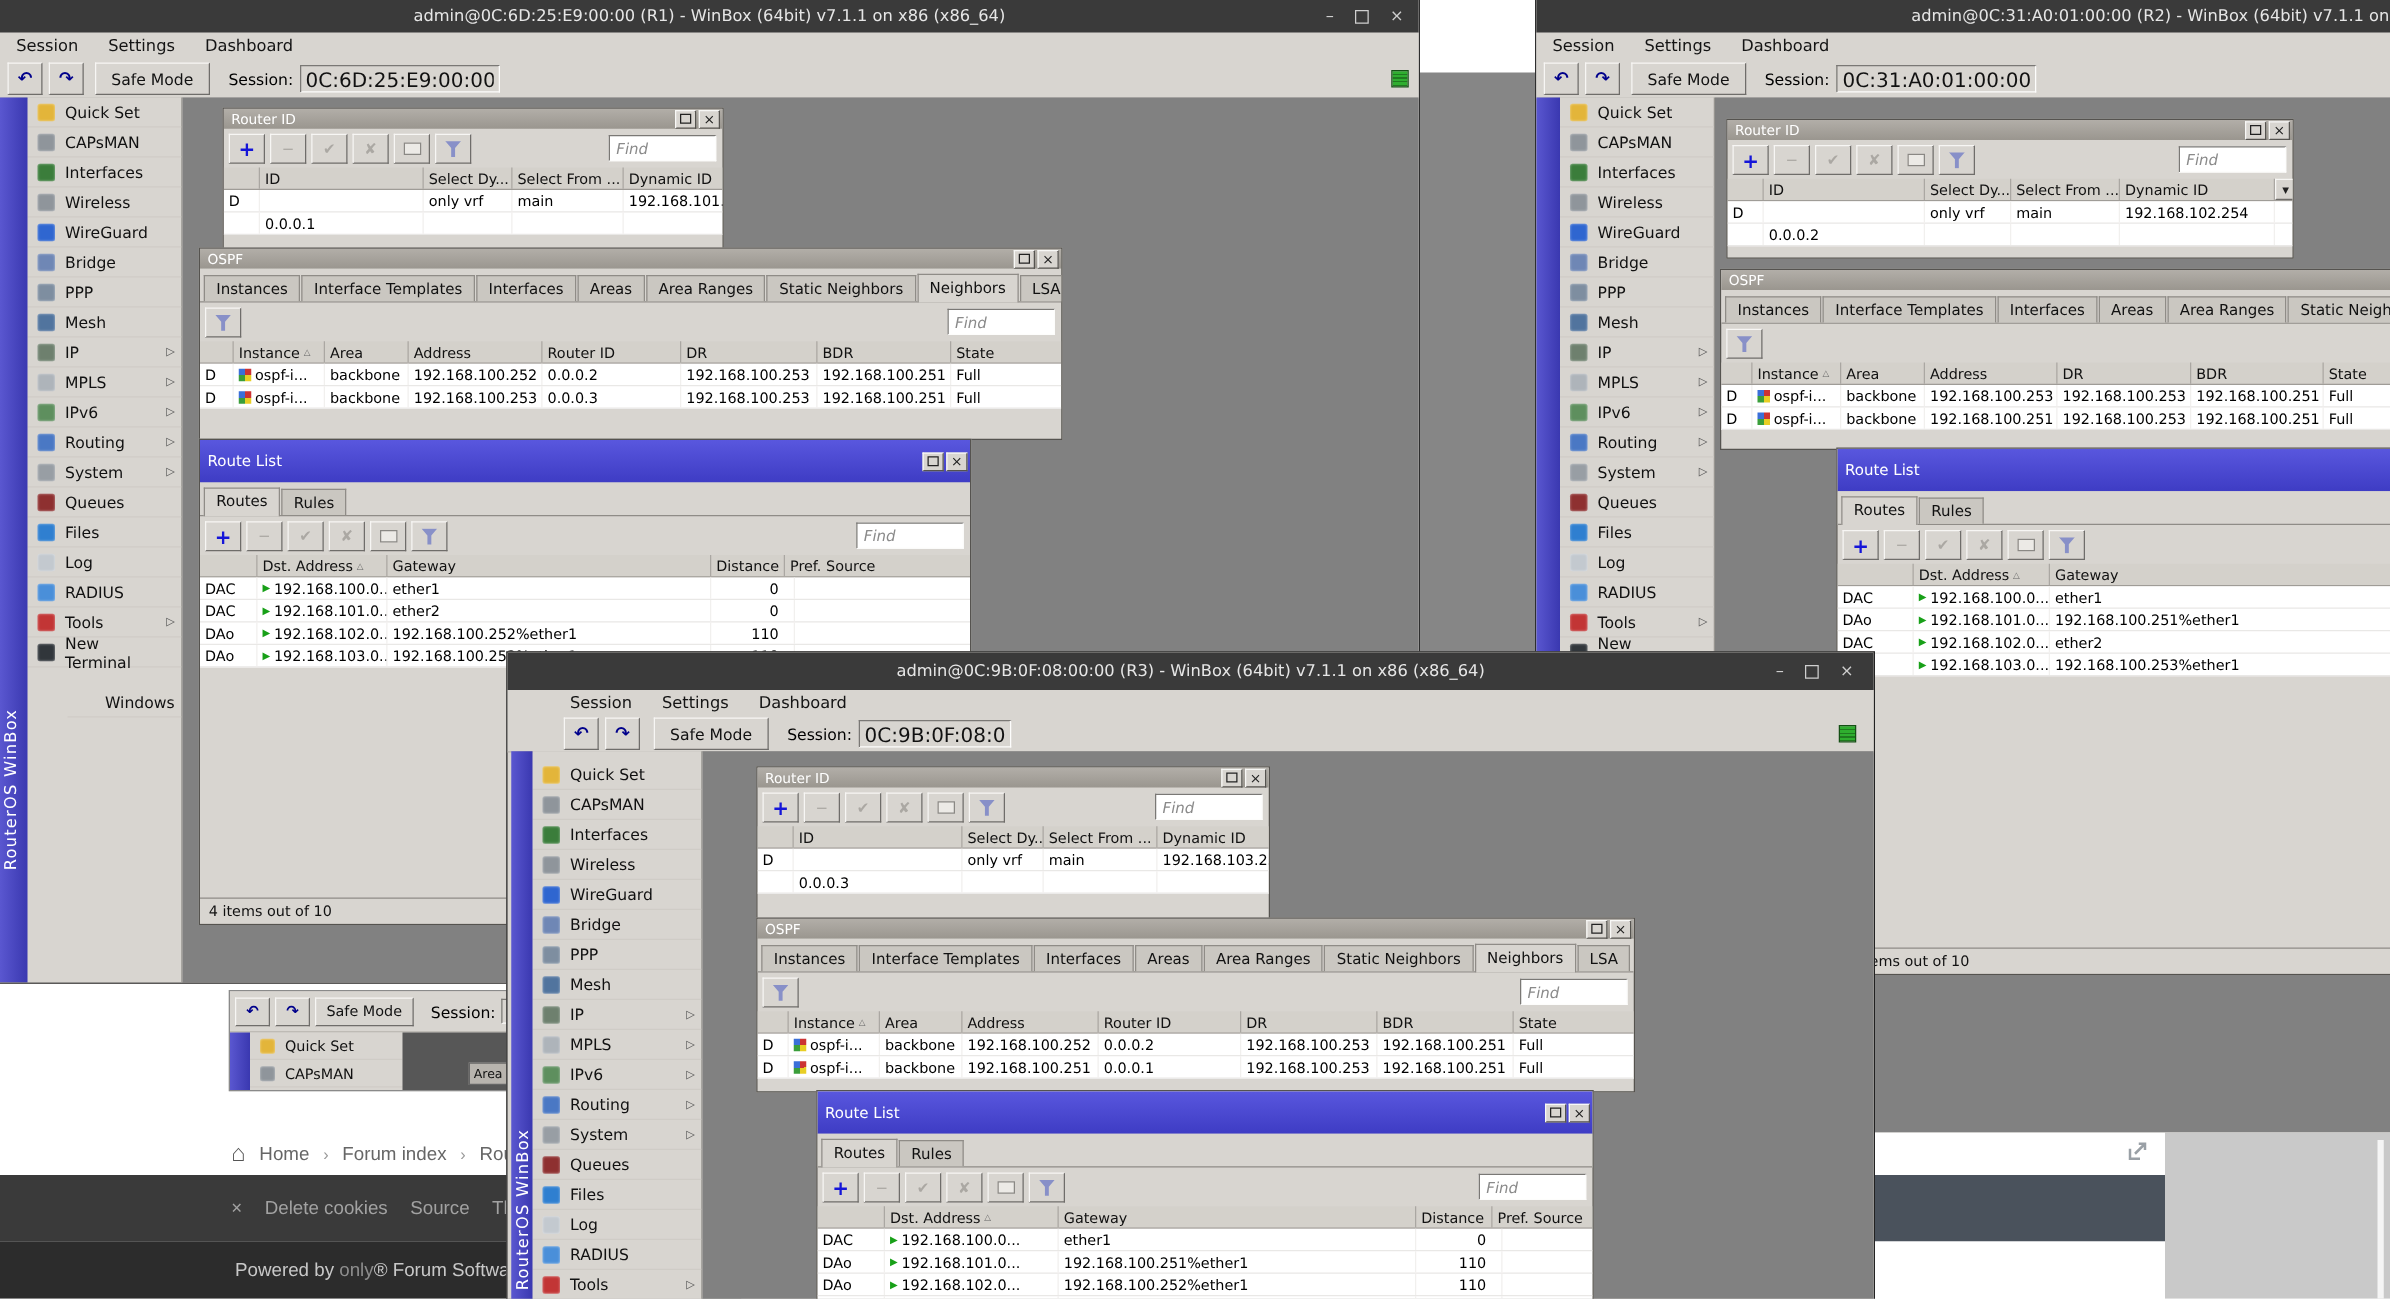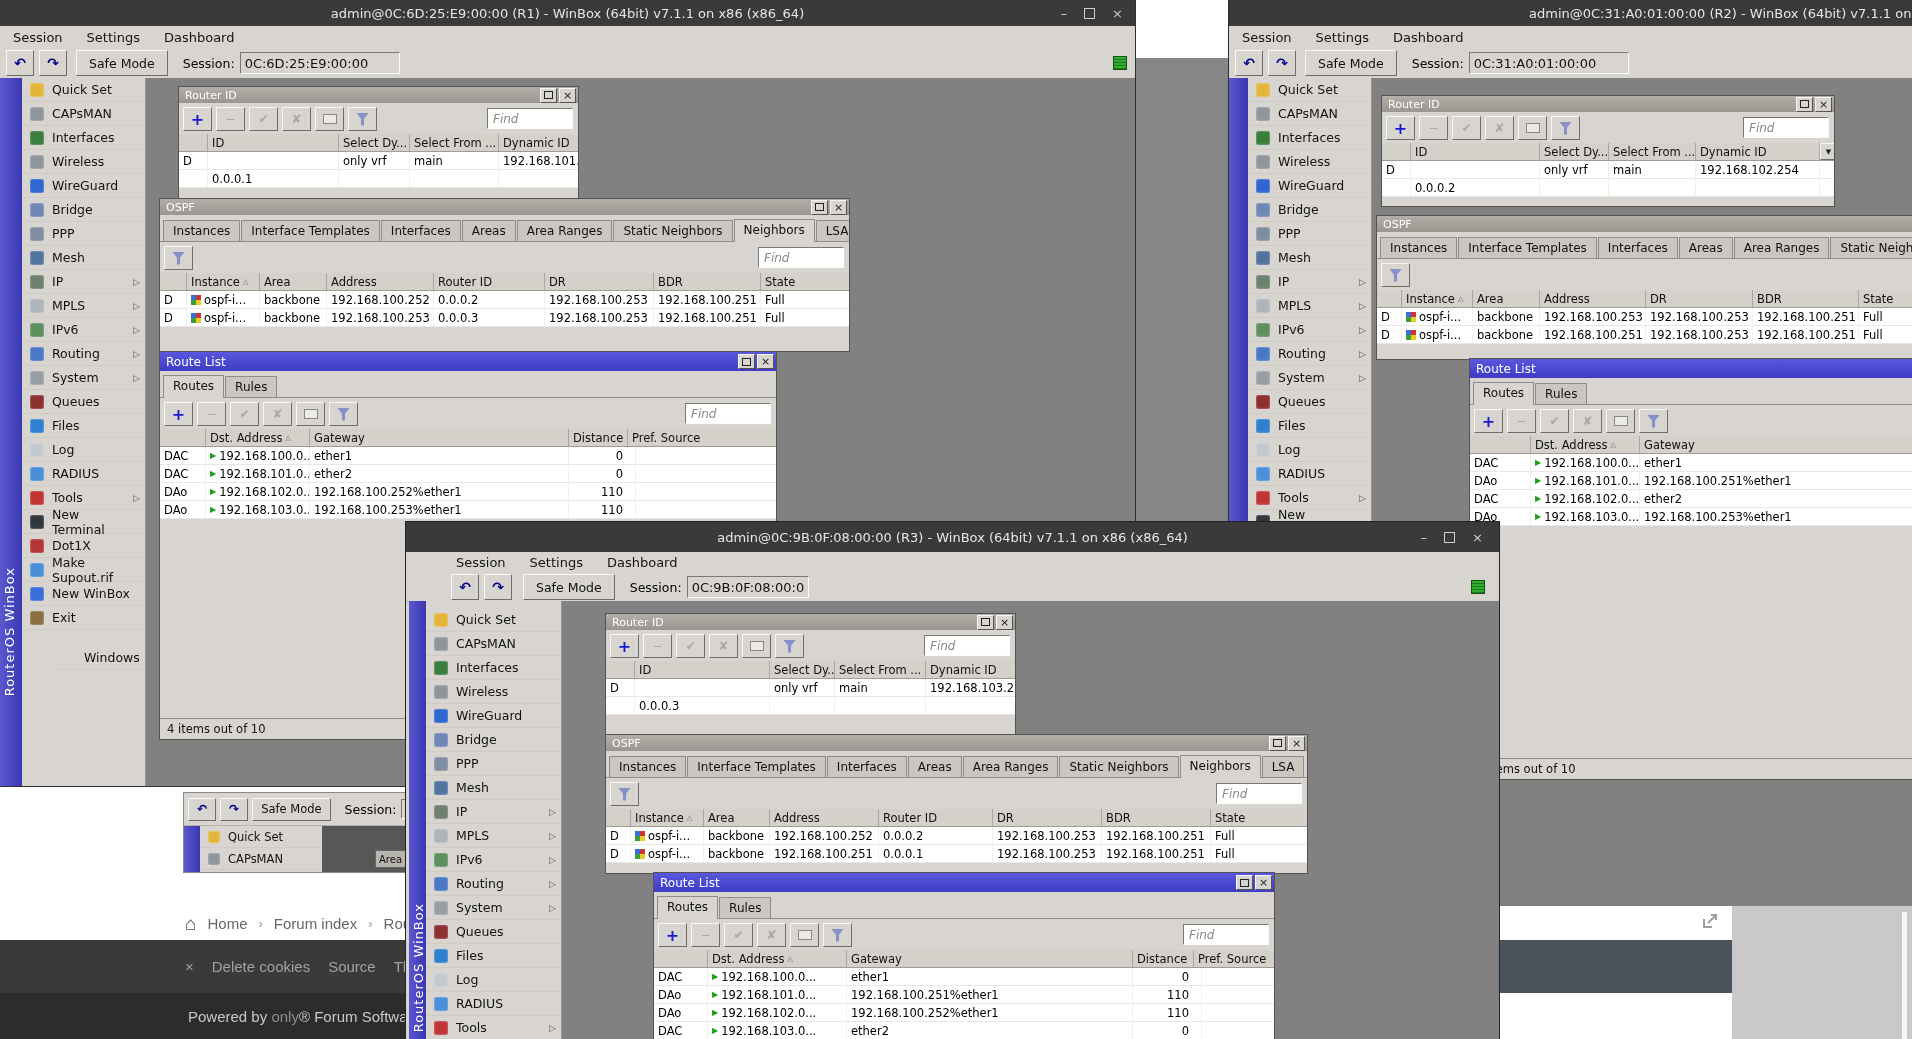--- a/index.html
+++ b/index.html
@@ -32,37 +32,37 @@
   .appbtns{position:absolute;right:12px;top:0;height:100%;display:flex;align-items:center;gap:17px;color:#cfcfcf;font-size:13px;}
   .appbtn{cursor:default;}
   .appmaxbox{width:9px;height:9px;border:1px solid #cfcfcf;display:inline-block;}
   .menubar{height:22px;display:flex;align-items:center;gap:24px;padding-left:13px;font-size:13px;color:#141414;background:#d8d5d0;}
   .toolbar{height:30px;display:flex;align-items:center;gap:5px;padding-left:6px;background:#d8d5d0;border-bottom:1px solid #b5b2ac;}
   .tbtn{height:24px;background:#d8d5d0;border:1px solid;border-color:#f7f6f4 #6f6d6a #6f6d6a #f7f6f4;
         display:flex;align-items:center;justify-content:center;font-size:12.5px;color:#111;padding:0 12px;white-space:nowrap;}
   .tbtn.ico{width:26px;padding:0;color:#00008b;font-size:14px;font-weight:bold;}
   .sess-lbl{margin-left:10px;font-size:12.5px;}
   .sess-field{height:20px;border:1px solid;border-color:#7a7875 #fdfdfc #fdfdfc #7a7875;background:#d8d5d0;
-              font-family:"DejaVu Sans",sans-serif;font-size:13px;color:#111;width:150px;padding:0 4px;}
+              font-family:"DejaVu Sans",sans-serif;font-size:16px;color:#111;width:150px;padding:0 4px;}
   .gind{width:12px;height:12px;border:1px solid #145014;margin-left:auto;margin-right:8px;
         background:repeating-linear-gradient(180deg,#2fae2f 0 2px,#1f7a1f 2px 3px);}
   .wbody{position:absolute;left:0;right:0;bottom:0;display:flex;}
   .bluestrip{width:22px;background:linear-gradient(90deg,#5a57d0,#3a38b0);position:relative;flex:none;}
   .brand{position:absolute;left:2px;bottom:90px;color:#fff;font-size:13px;letter-spacing:1px;
          writing-mode:vertical-rl;transform:rotate(180deg);white-space:nowrap;}
   .sidebar{width:123px;background:#d8d5d0;border-right:1px solid #979590;flex:none;}
   .sb-item{height:23px;display:flex;align-items:center;gap:8px;padding-left:8px;border-bottom:1px solid #cfccc6;font-size:12.5px;color:#111;}
   .sb-ico{width:14px;height:14px;border-radius:2px;flex:none;box-shadow:inset 0 0 2px rgba(255,255,255,.6);}
   .sb-arrow{margin-left:auto;margin-right:5px;font-size:9px;color:#555;}
   .windows-item{margin-top:16px;margin-left:32px;}
   .mdi{flex:1;background:#818181;}
   
   .sw{position:absolute;background:#d8d5d0;border:1px solid #55534f;overflow:hidden;}
   .swt{height:16px;background:linear-gradient(#b2aea8,#9a968f);color:#fff;font-size:11px;display:flex;align-items:center;padding-left:6px;}
-  .swt.active{height:19px;background:linear-gradient(#5957de,#3e3cc4);font-size:12px;gap:10px;}
+  .swt.active{height:34px;background:linear-gradient(#5957de,#3e3cc4);font-size:12px;gap:10px;}
   .swbtns{margin-left:auto;display:flex;gap:2px;padding-right:2px;}
   .wb{width:15px;height:13px;background:#d8d5d0;border:1px solid;border-color:#f8f8f6 #55534f #55534f #f8f8f6;
       display:flex;align-items:center;justify-content:center;color:#222;font-size:11px;line-height:1;}
   .maxbox{width:7px;height:6px;border:1px solid #222;display:inline-block;}
   .swtabs{display:flex;align-items:flex-end;gap:1px;padding:3px 3px 0;border-bottom:1px solid #8f8c87;background:#d8d5d0;height:23px;}
   .tab{padding:3px 9px 3px;font-size:12px;background:#cac7c1;border:1px solid #8f8c87;border-bottom:none;color:#111;white-space:nowrap;}
   .tab.active{background:#d8d5d0;margin-bottom:-1px;padding-bottom:5px;position:relative;z-index:1;}
   .swtools{display:flex;align-items:center;gap:4px;padding:4px 4px 3px;position:relative;height:24px;}
   .sbtn{width:27px;height:22px;background:#d8d5d0;border:1px solid;border-color:#f7f6f4 #6f6d6a #6f6d6a #f7f6f4;
         display:flex;align-items:center;justify-content:center;font-size:12px;color:#333;flex:none;}
@@ -297,39 +297,20 @@
             <span class="sb-ico" style="background: rgb(194, 53, 53);"></span>
             <span>Tools</span>
             <span class="sb-arrow">▷</span>
           </div>
           <div class="sb-item">
             <span class="sb-ico" style="background: rgb(49, 54, 59);"></span>
             <span>New Terminal</span>
             <span class="sb-arrow" style="visibility: hidden;">▷</span>
           </div>
         </div>
-      <div>
-
-      <div class="sb-item">
-            <span class="sb-ico" style="background: rgb(179, 54, 54);"></span>
-            <span>Dot1X</span>
-          </div>
-          <div class="sb-item">
-            <span class="sb-ico" style="background: rgb(74, 143, 217);"></span>
-            <span>Make Supout.rif</span>
-          </div>
-          <div class="sb-item">
-            <span class="sb-ico" style="background: rgb(58, 111, 216);"></span>
-            <span>New WinBox</span>
-          </div>
-          <div class="sb-item">
-            <span class="sb-ico" style="background: rgb(138, 111, 66);"></span>
-            <span>Exit</span>
-          </div>
-        </div>
       <div class="sb-item windows-item">
         <span class="sb-ico" style="visibility:hidden;"></span>
         <span>Windows</span>
       </div>
     </div>
     <div class="mdi"></div>
   </div>
 
   <div class="sw" style="left:178px;top:86px;width:399px;height:112px;">
     <div class="swt">

